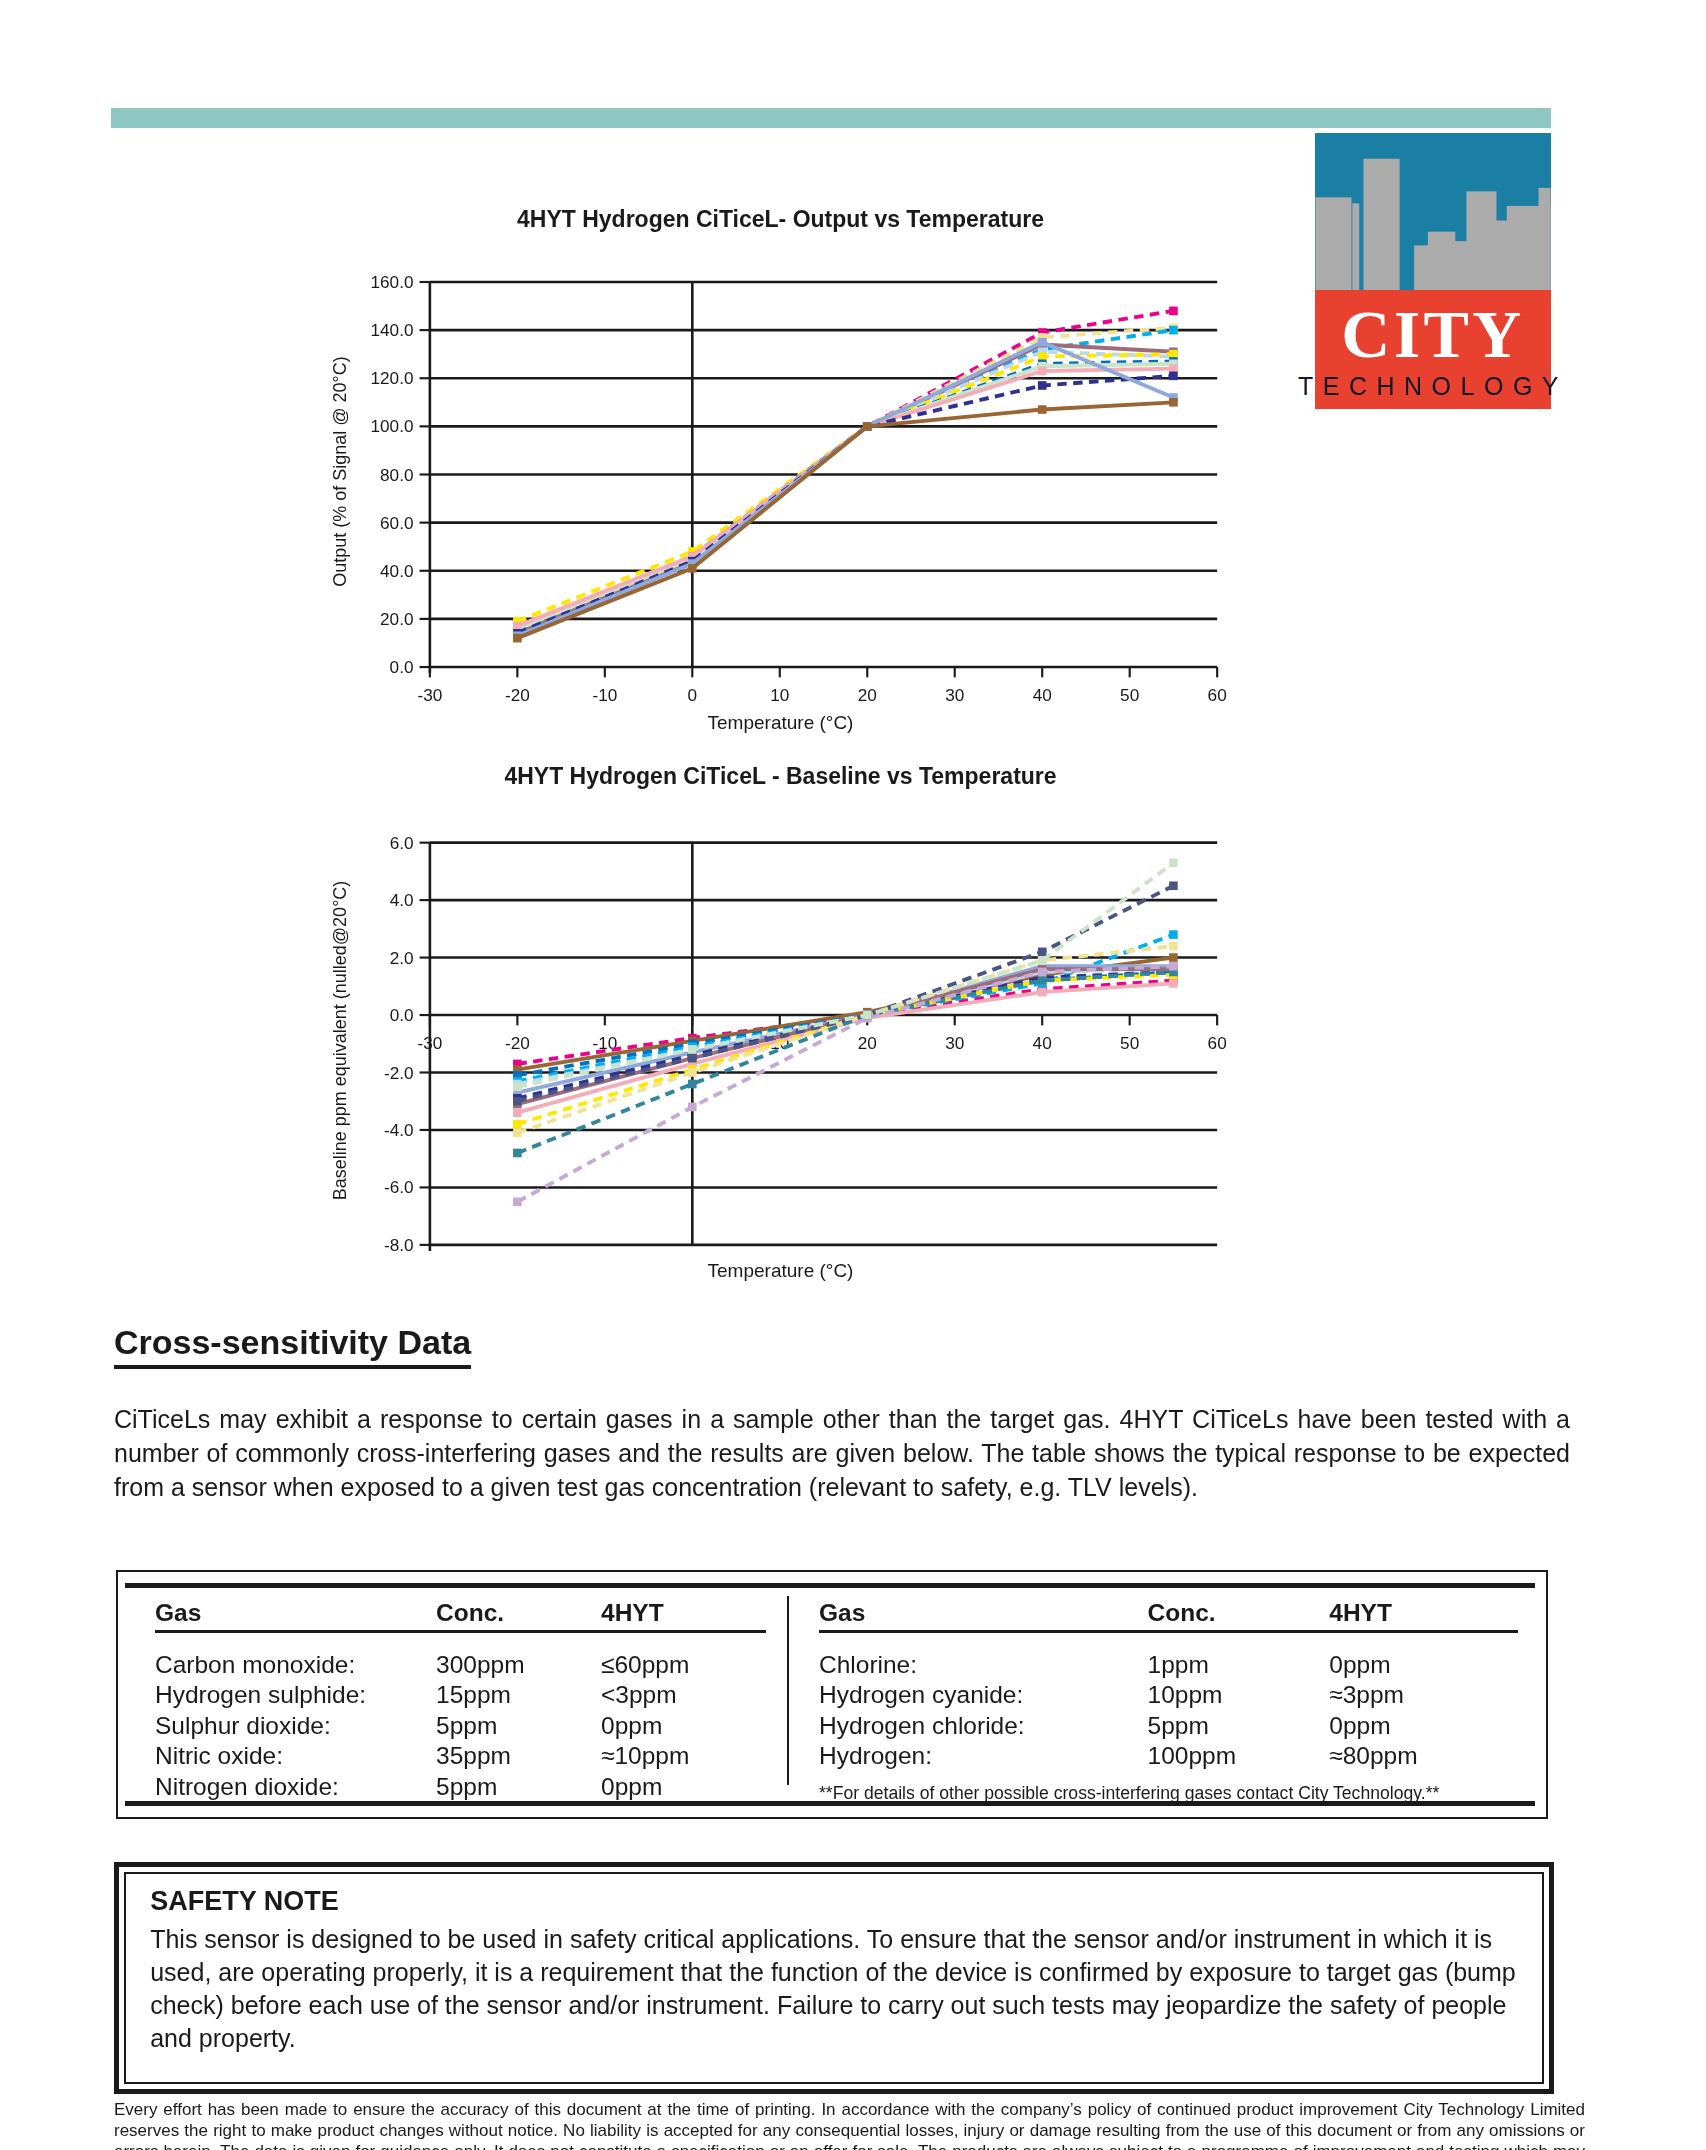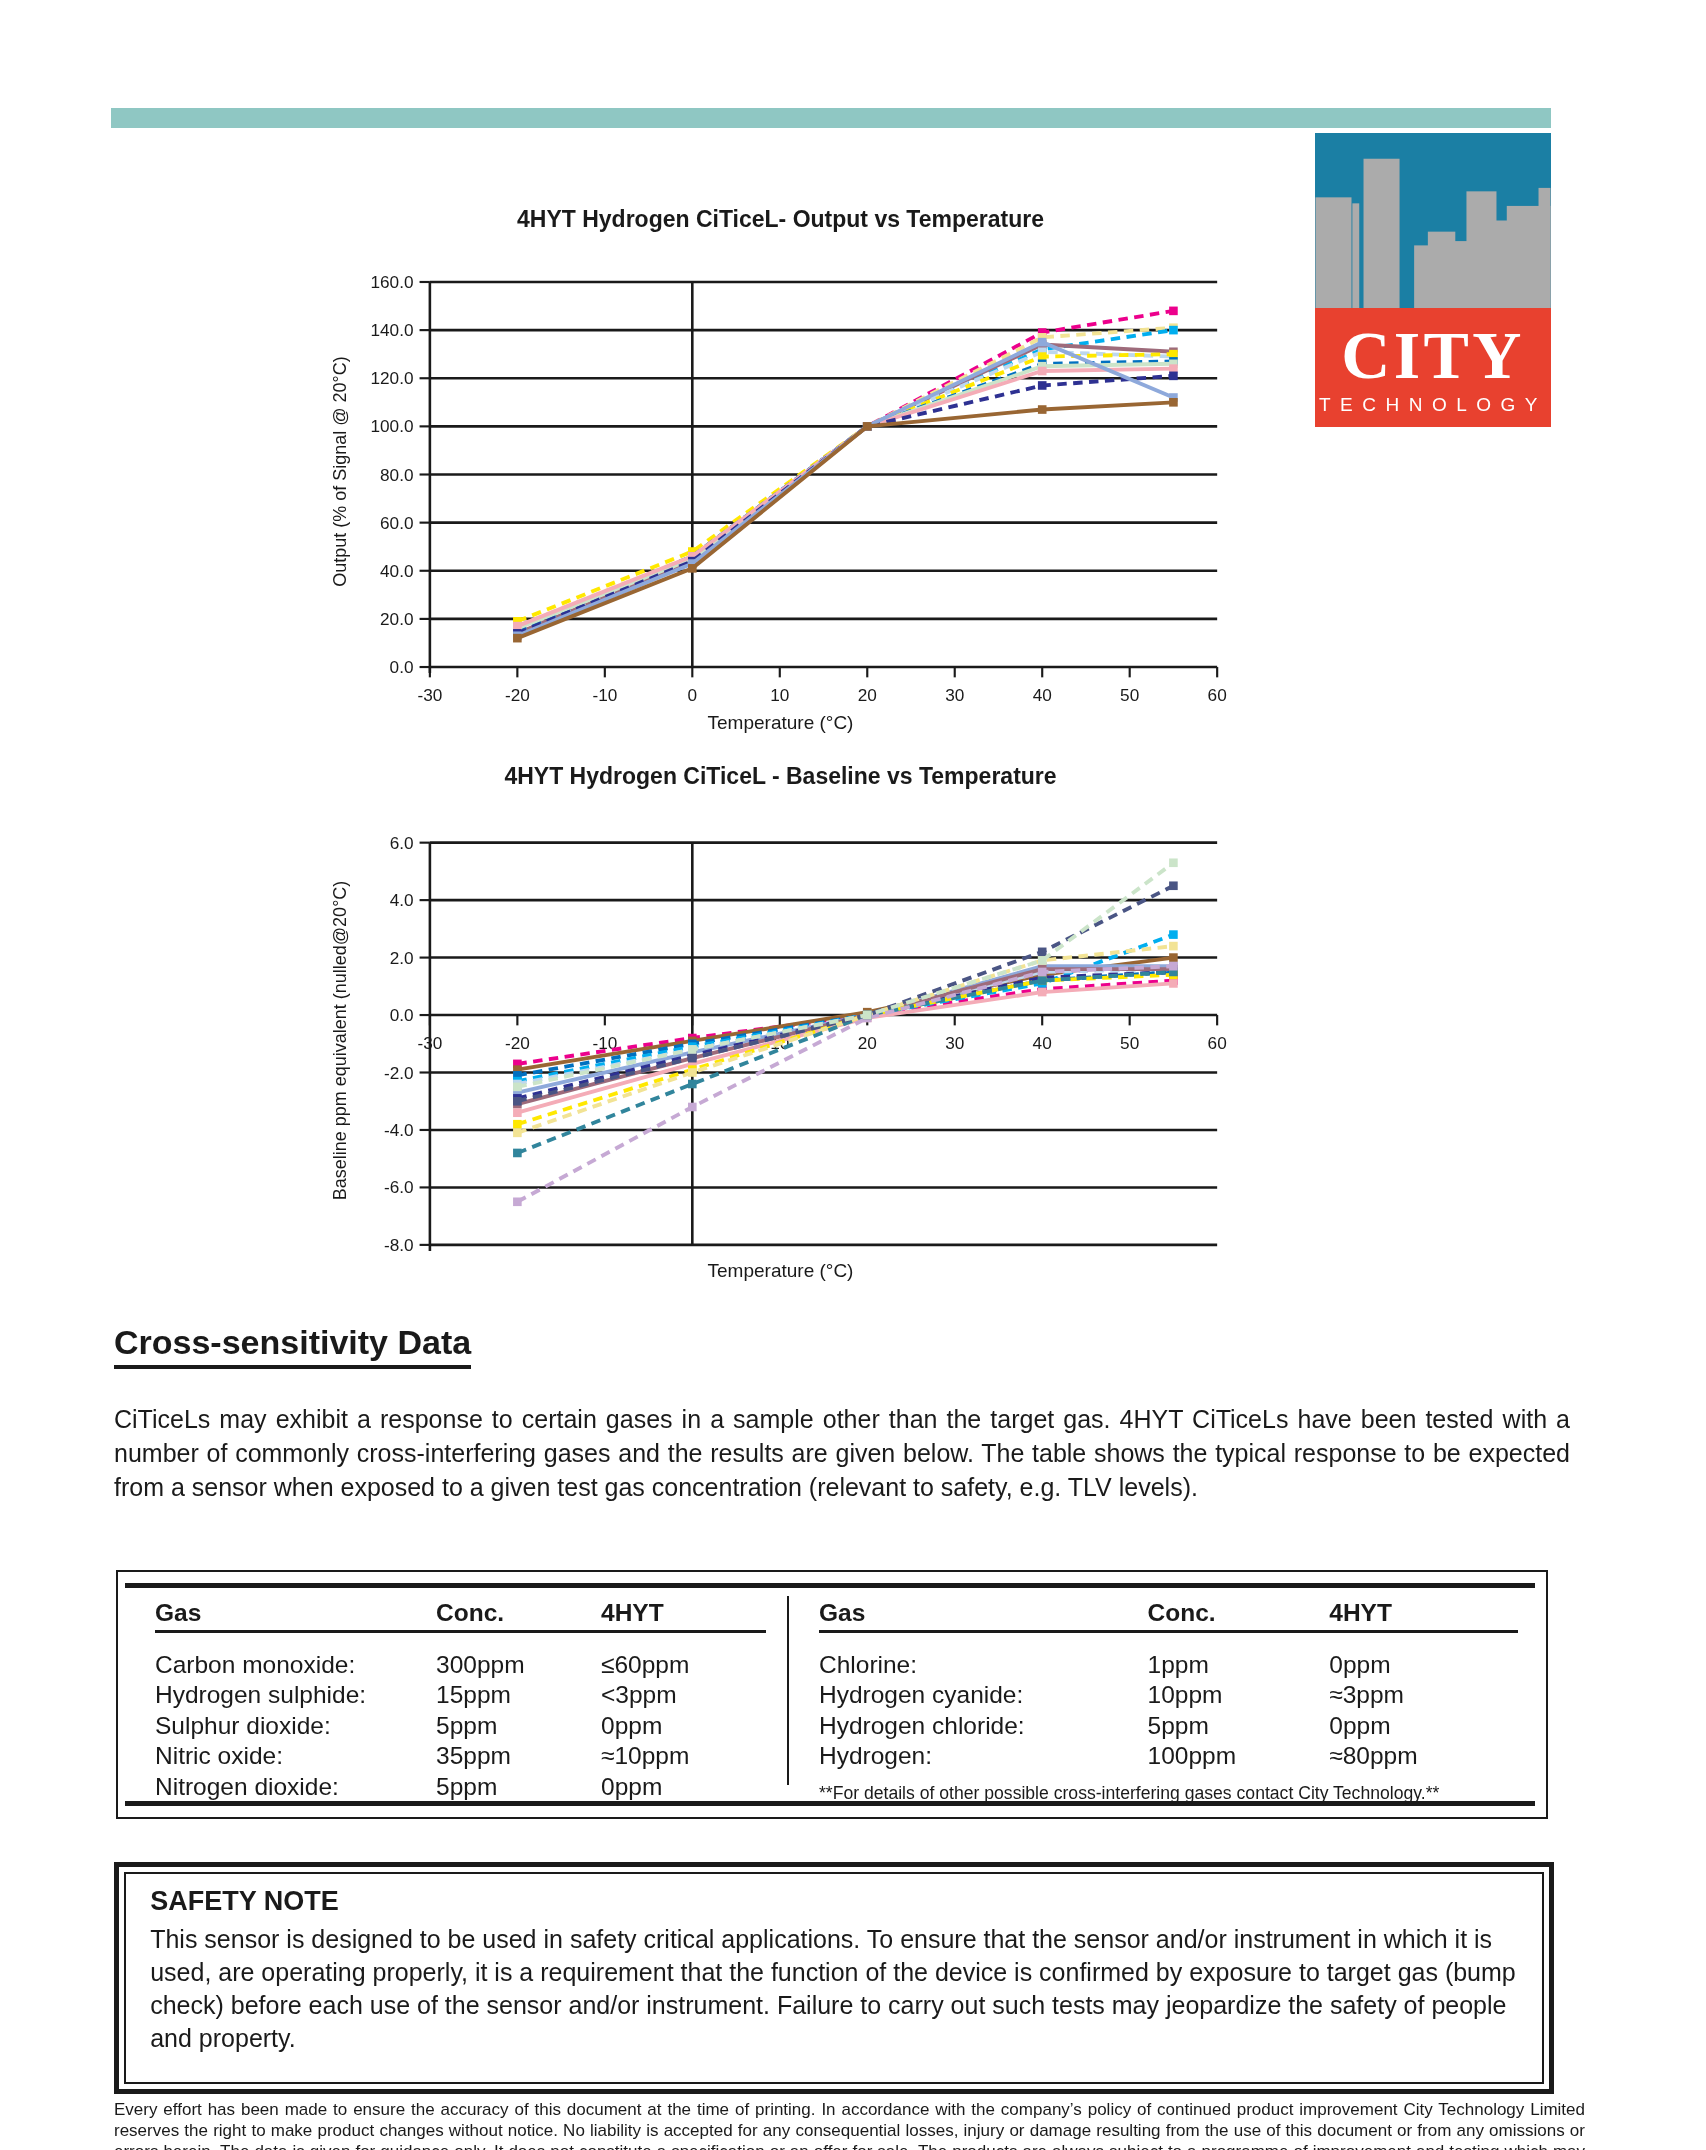--- a/index.html
+++ b/index.html
@@ -6,25 +6,25 @@
   .page{position:relative;width:1706px;height:2306px;background:#ffffff;
         font-family:"Liberation Sans",sans-serif;color:#1a1a1a;overflow:hidden;}
   .abs{position:absolute;}
 
   
   .top-bar{left:111px;top:108px;width:1440px;height:20px;background:#8FC7C3;}
 
   
   .logo{left:1315px;top:133px;width:236px;height:295px;}
   .logo-sky{position:absolute;left:0;top:0;width:236px;height:175px;background:#1B7FA4;}
-  .logo-red{position:absolute;left:0;top:175px;width:236px;height:119px;background:#E8412F;
+  .logo-red{position:absolute;left:0;top:157px;width:236px;height:119px;background:#E8412F;
             display:flex;flex-direction:column;align-items:center;justify-content:center;}
   .logo-city{font-family:"Liberation Serif",serif;font-weight:bold;font-size:68px;
              color:#ffffff;letter-spacing:3.4px;line-height:1;}
-  .logo-tech{font-size:19px;color:#ffffff;letter-spacing:9.5px;margin-top:6.9px;line-height:1;}
+  .logo-tech{font-size:25px;color:#0f172a;letter-spacing:9.5px;margin-top:6.9px;line-height:1;}
 
   
   .chart-title{font-size:23px;font-weight:bold;text-align:center;width:1011px;left:275px;}
   .axis-xlabel{font-size:19px;text-align:center;width:1011px;left:275px;}
   .axis-ylabel{font-size:18px;text-align:center;width:688px;left:-4.3px;
                transform:rotate(-90deg);}
 
   
   .xs-heading{left:114px;top:1323px;font-size:34px;font-weight:bold;
               border-bottom:4.3px solid #1a1a1a;padding-bottom:3.4px;}

